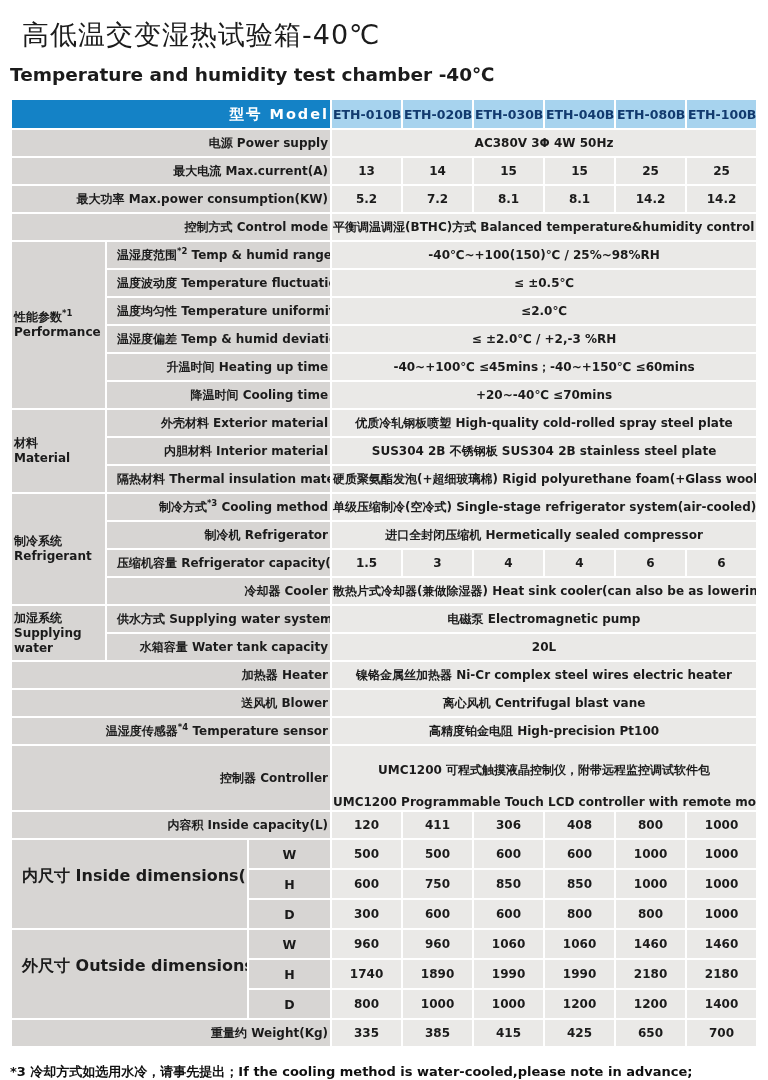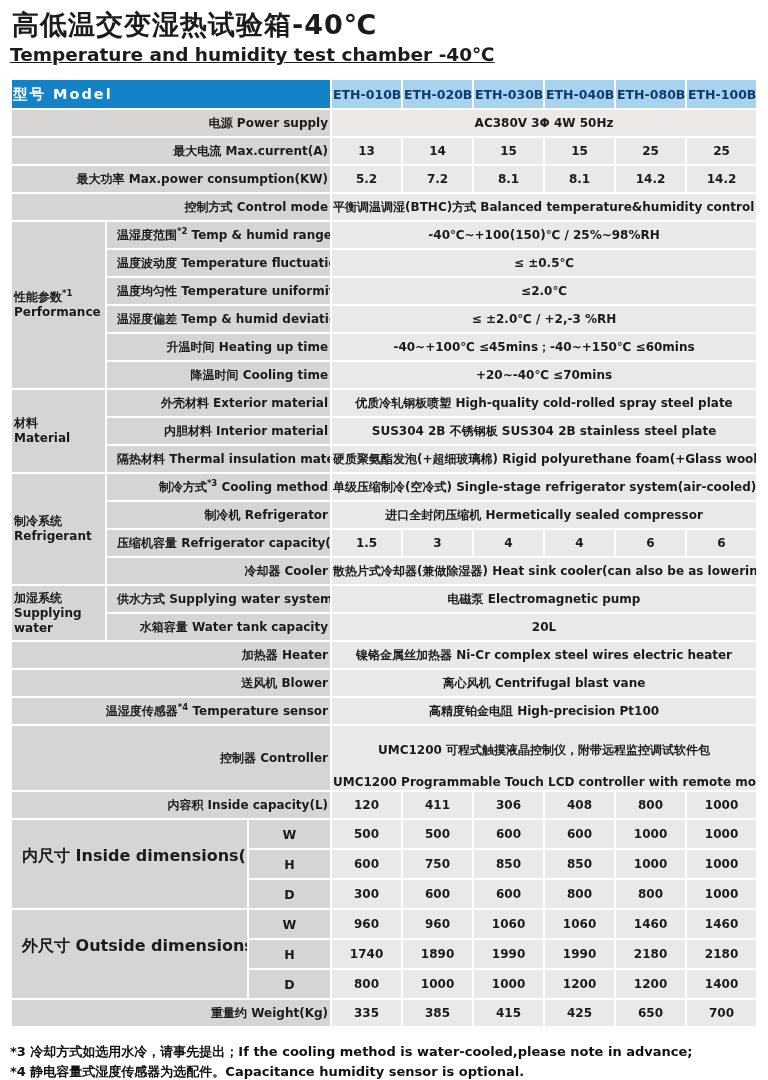--- a/index.html
+++ b/index.html
@@ -11,30 +11,30 @@
     --ink:#1b1b1b;
   }
   html,body{margin:0;padding:0;}
   body{
     width:768px;height:1080px;background:#ffffff;
     font-family:"DejaVu Sans","Liberation Sans",sans-serif;
     color:var(--ink);
   }
   .sheet{width:768px;height:1080px;overflow:hidden;}
   .titles{padding:6px 10px 0 10px;}
-  .title-zh{font-size:27px;font-weight:bold;line-height:33px;letter-spacing:1px;margin:2px;}
-  .title-en{font-size:18.5px;font-weight:bold;line-height:23px;margin:0 0 12px 0;text-decoration:underline;}
+  .title-zh{font-size:27px;font-weight:normal;line-height:33px;letter-spacing:1px;margin:12px;}
+  .title-en{font-size:18.5px;font-weight:bold;line-height:23px;margin:0 0 12px 0;}
   table.spec{
     margin:0 10px;width:748px;table-layout:fixed;
     border-collapse:separate;border-spacing:2px;
     font-weight:bold;color:var(--ink);
   }
   td{height:26px;vertical-align:middle;overflow:hidden;}
   tr.tall td{height:42px;}
-  .hdr{background:var(--header-blue);color:#ffffff;text-align:left;
+  .hdr{background:var(--header-blue);color:#ffffff;text-align:right;
        font-size:14.5px;letter-spacing:2px;}
   .model{background:var(--model-fill);color:var(--model-text);text-align:left;
        font-size:12.5px;padding:0 1px;white-space:nowrap;}
   .lbl{background:var(--label-fill);text-align:right;padding:0 2px 0 10px;
        font-size:12px;white-space:nowrap;}
   .sec{background:var(--label-fill);text-align:left;font-size:12px;
        line-height:15px;padding:0 2px;}
   .diml{background:var(--label-fill);text-align:center;padding:0 2px 16px 10px;
        font-size:16px;white-space:nowrap;}
   .axis{background:var(--label-fill);text-align:center;font-size:12.5px;}

